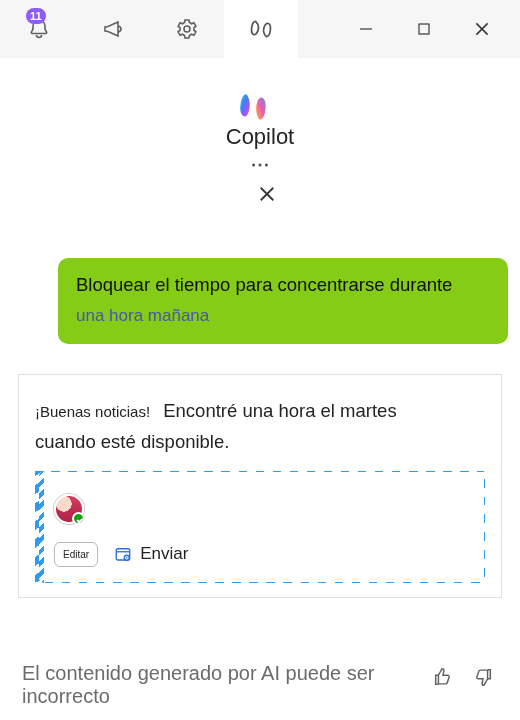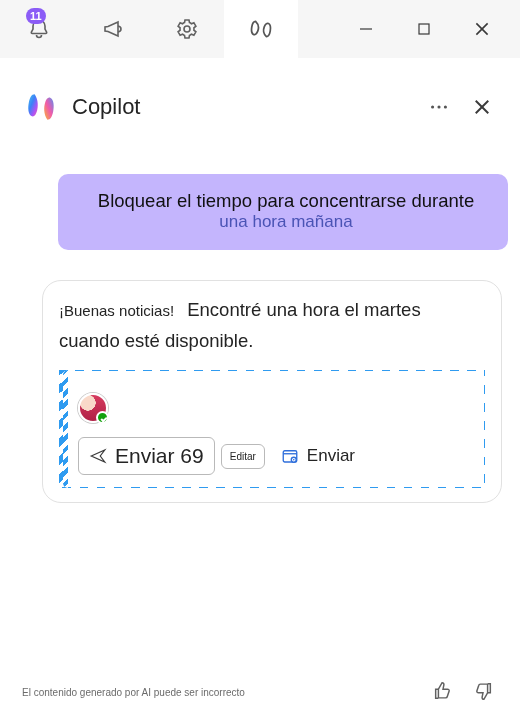--- a/index.html
+++ b/index.html
@@ -62,53 +62,52 @@
     height: calc(100% - 58px);
     display:flex;
     flex-direction:column;
     padding-top: 32px;
   }
 
   .pane-header {
     display:flex;
     align-items:center;
     padding: 0 24px 8px 24px;
+    flex-direction: column;
   }
   .copilot-logo { width: 34px; height: 34px; margin-right: 14px; }
   .pane-title { font-size: 22px; color: #242424; }
   .pane-header .spacer { flex:1; }
   .header-btn { color:#424242; padding:4px; display:inline-flex; align-items:center; justify-content:center; }
   .header-btn + .header-btn { margin-left: 14px; }
 
   .conversation {
     flex:1;
     padding: 42px 18px 0 18px;
     overflow: hidden;
   }
 
   
   .user-msg {
-    background: #c4b5fd;
+    background: #84cc16;
     border-radius: 10px;
-    padding: 16px 18px 18px 24px;
+    padding: 16px 18px 18px 18px;
     margin-left: 40px;
     margin-right: -6px;
-    text-align: center;
   }
   .user-msg .l1 { font-size: 18.5px; color:#111; }
-  .user-msg .l2 { font-size: 17px; color:#4a53b5; }
+  .user-msg .l2 { font-size: 17px; color:#4a53b5; margin-top: 10px; }
 
   
   .assist {
     margin-top: 30px;
     border: 1px solid #e1e1e1;
-    border-radius: 19px;
-    padding: 14px 16px 14px 16px;
+    border-radius: 0;
+    padding: 21px 16px 14px 16px;
     background:#fff;
-    margin-left:24px;
   }
   .assist-line {
     font-size: 18.5px;
     color:#242424;
     line-height: 1.65;
   }
   .good-news { font-size: 15px; margin-right: 8px;}
   
   .event-card {
     margin-top: 14px;
@@ -168,23 +167,23 @@
     cursor:pointer;
   }
   .btn.small { font-size:10px; padding:6px 8px;}
   .btn.ghost { border:none; }
   .btn .ic { width:18px; height:18px; display:inline-flex; align-items:center; justify-content:center; color:#2f6fdb;}
   .send-ic { color:#3a3a3a; }
 
   
   .footer {
     display:flex;
-    align-items:center;
+    align-items:flex-start;
     padding: 10px 22px 12px 22px;
-    font-size: 10px;
+    font-size: 20px;
     color:#6b6b6b;
     gap: 10px;
   }
   .footer .grow { flex:1; }
   .thumb { color:#616161; padding:4px; }
 </style>
 </head>
 <body>
 
 <div class="titlebar">
@@ -298,28 +297,20 @@
 
       <div class="event-card">
 
         <div class="avatar-row">
           <div class="avatar">
             <div class="presence"></div>
           </div>
         </div>
 
         <div class="btn-row">
-          <button class="btn">
-            <span class="ic send-ic">
-              <svg width="20" height="20" viewBox="0 0 24 24" fill="none" stroke="#3a3a3a" stroke-width="1.6">
-                  <path d="M3 12l18-8-6 8 6 8-18-8z"></path>
-                </svg>
-            </span>
-            <span style="font-size:21px">Enviar 69</span>
-          </button>
           <button class="btn small">
             <span>Editar</span>
           </button>
           <button class="btn ghost">
             <span class="ic">
               <svg width="20" height="20" viewBox="0 0 24 24" fill="none" stroke="#2f6fdb" stroke-width="1.8">
                 <rect x="3" y="5" width="18" height="15" rx="2"></rect>
                   <line x1="3" y1="9" x2="21" y2="9"></line>
                 <circle cx="17" cy="17" r="3.3" fill="#fff"></circle>
                   <circle cx="17" cy="17" r="1.1" fill="#2f6fdb" stroke="none"></circle>

